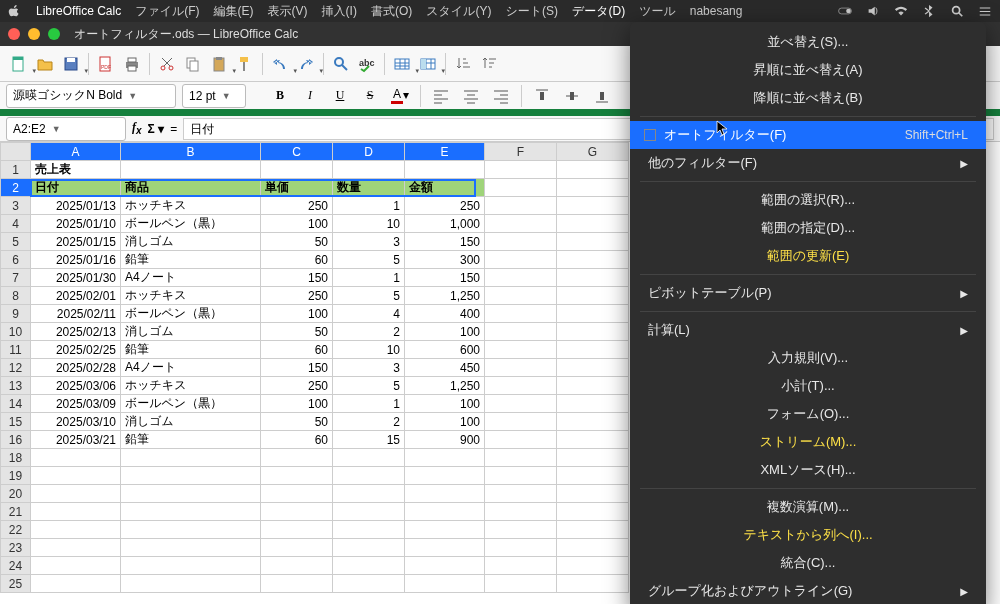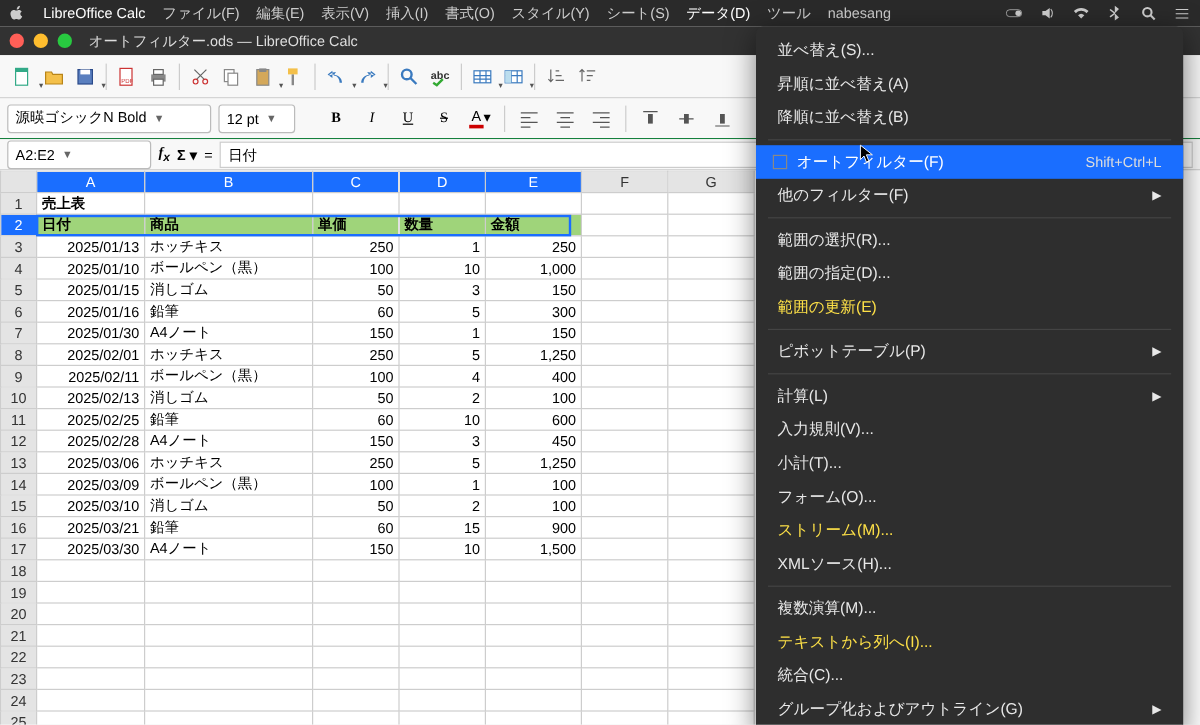--- a/index.html
+++ b/index.html
@@ -10,41 +10,41 @@
 .mm-icon svg { width:14px; height:14px; fill:#ccc; display:block; }
 .titlebar { height:24px; background:#323232; color:#ddd; display:flex; align-items:center; font-size:12px; padding:0 8px; gap:6px; }
 .tl { display:flex; gap:8px; margin-right:8px; }
 .tl span { width:12px; height:12px; border-radius:50%; display:inline-block; }
 .tl .r{background:#ff5f57;} .tl .y{background:#ffbd2e;} .tl .g{background:#28c940;}
 .toolbar { height:36px; background:#f8f8f8; border-bottom:1px solid #ccc; display:flex; align-items:center; padding:0 8px; gap:4px; }
 .tb-btn { width:22px; height:22px; display:flex; align-items:center; justify-content:center; position:relative; }
 .tb-btn svg { width:18px; height:18px; }
 .tb-sep { width:1px; height:22px; background:#ccc; margin:0 2px; }
 .dd-caret::after { content:"▾"; font-size:7px; color:#555; position:absolute; right:-6px; bottom:0; }
-.fmtbar { height:34px; background:#f8f8f8; border-bottom:1px solid #15803d; display:flex; align-items:center; padding:0 6px; gap:6px; }
+.fmtbar { height:34px; background:#f8f8f8; border-bottom:7px solid #15803d; display:flex; align-items:center; padding:0 6px; gap:6px; }
 .combo { background:#fff; border:1px solid #bbb; height:24px; display:flex; align-items:center; padding:0 6px; font-size:12px; border-radius:3px; }
 .combo .car { margin-left:6px; font-size:9px; color:#666; }
 .iconbtn { width:24px; height:24px; display:flex; align-items:center; justify-content:center; font-family:"Times New Roman",serif; }
 .namebox-row { height:26px; background:#f8f8f8; border-bottom:1px solid #ccc; display:flex; align-items:center; padding:0 6px; gap:6px; font-size:12px; }
 .namebox { width:120px; }
 .sheet { position:relative; background:#fff; height:calc(604px - 22px - 24px - 36px - 34px - 26px); overflow:hidden; }
 table.grid { border-collapse:collapse; table-layout:fixed; font-size:12px; }
 .grid th, .grid td { border:1px solid #cdcdcd; height:18px; padding:0 4px; overflow:hidden; white-space:nowrap; }
 th { background:#e4e4e4; font-weight:normal; text-align:center; color:#333; }
 th.rowh { width:30px; }
 .corner { width:30px; background:#e4e4e4; }
 .colA{width:90px;} .colB{width:140px;} .colC{width:72px;} .colD{width:72px;} .colE{width:72px;} .colF{width:72px;} .colG{width:72px;}
 th.selcol { background:#1a6eff; color:#fff; }
 th.selrow { background:#1a6eff; color:#fff; }
 td.hdr { background:#9fd47a; color:#000; font-weight:bold; }
 td.num { text-align:right;padding-left:45px; }
 td.date { text-align:right; padding-right:4px; }
 .sel-outline { position:absolute; border:2px solid #1a6eff; pointer-events:none; }
 .ctxmenu { position:absolute; top:22px; right:14px; width:356px; background:#2e2e2e; color:#e8e8e8; border-radius:6px; padding:6px 0; font-size:13px; box-shadow:0 6px 24px rgba(0,0,0,0.5); }
-.cmi { height:28px; display:flex; align-items:center; padding:0 18px; position:relative; }
+.cmi { height:28px; display:flex; align-items:center; padding:0 18px; position:relative;justify-content:center; }
 .cmi.disabled { color:#fde047; }
 .cmi.hl { background:#1a6eff; color:#fff; }
 .cmi .arr { margin-left:auto; font-size:10px; }
 .cmi .sc { margin-left:auto; font-size:12px; color:#ddd; }
 .csep { height:1px; background:#444; margin:4px 10px; }
 .chk { width:12px; height:12px; border:1px solid #888; margin-right:8px; margin-left:-4px; display:inline-block; }
 .cursor { position:absolute; top:120px; right:268px; width:16px; height:16px; z-index:100; }
 </style>
 </head>
 <body>
@@ -453,30 +453,20 @@
           <th class="rowh">16</th>
           <td class="date">2025/03/21</td>
           <td>鉛筆</td>
           <td class="num">60</td>
           <td class="num">15</td>
           <td class="num">900</td>
           <td></td>
           <td></td>
         </tr>
         <tr>
-          <th class="rowh">17</th>
-          <td class="date">2025/03/30</td>
-          <td>A4ノート</td>
-          <td class="num">150</td>
-          <td class="num">10</td>
-          <td class="num">1,500</td>
-          <td></td>
-          <td></td>
-        </tr>
-        <tr>
           <th class="rowh">18</th>
           <td></td>
           <td></td>
           <td></td>
           <td></td>
           <td></td>
           <td></td>
           <td></td>
         </tr>
         <tr>

